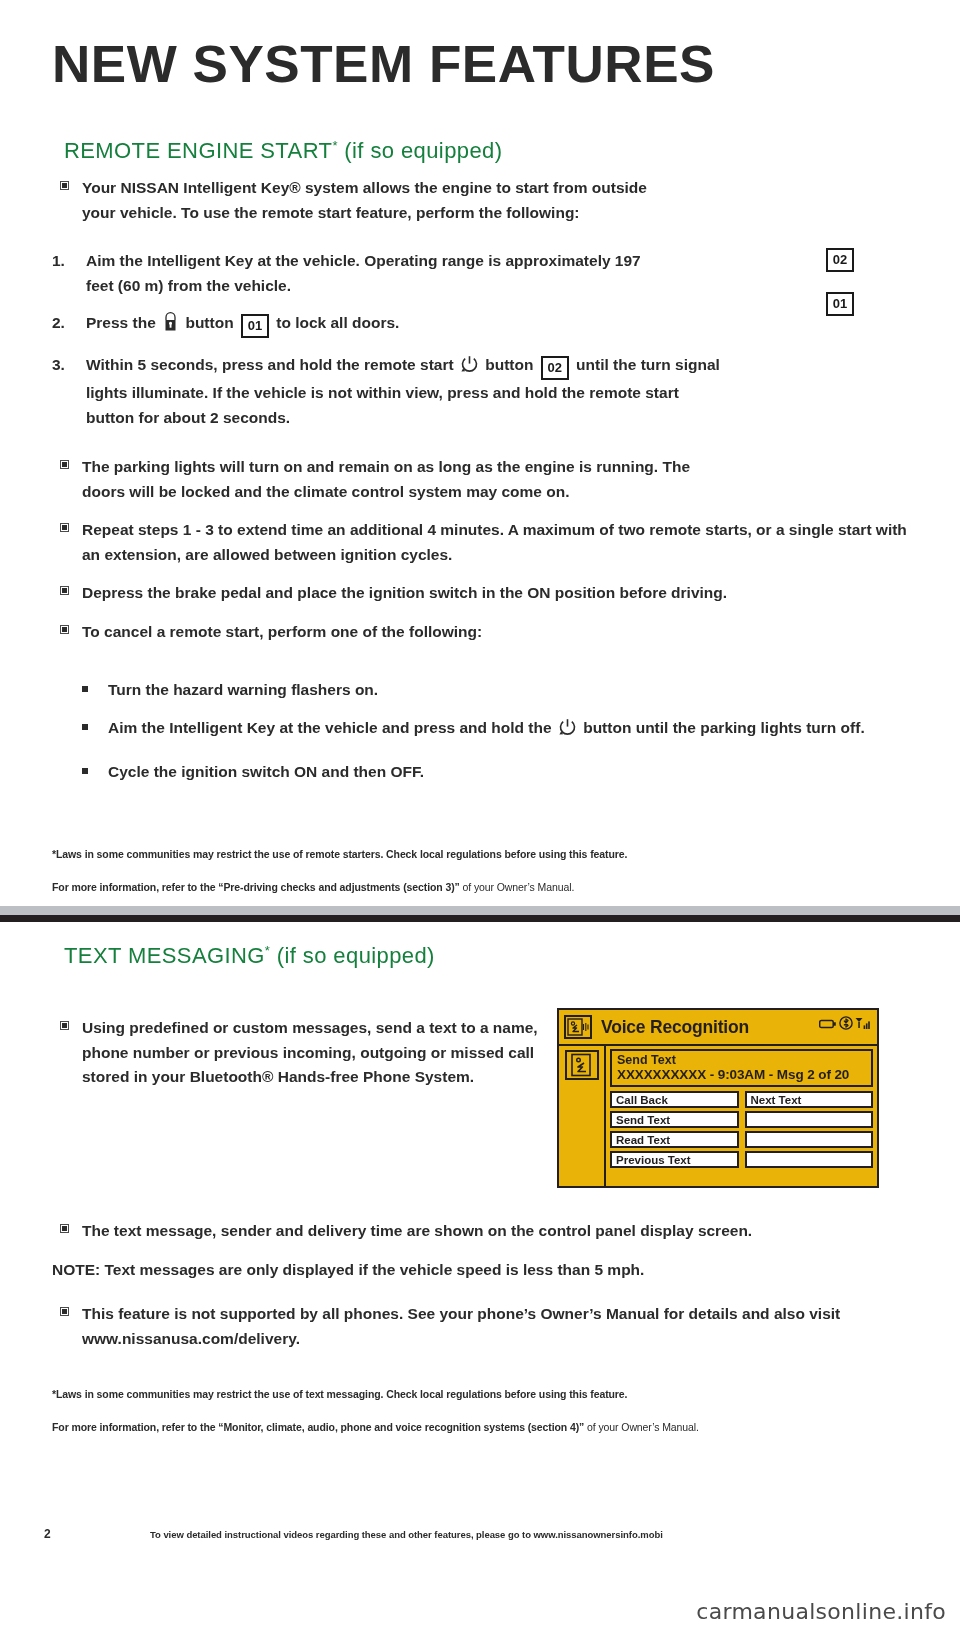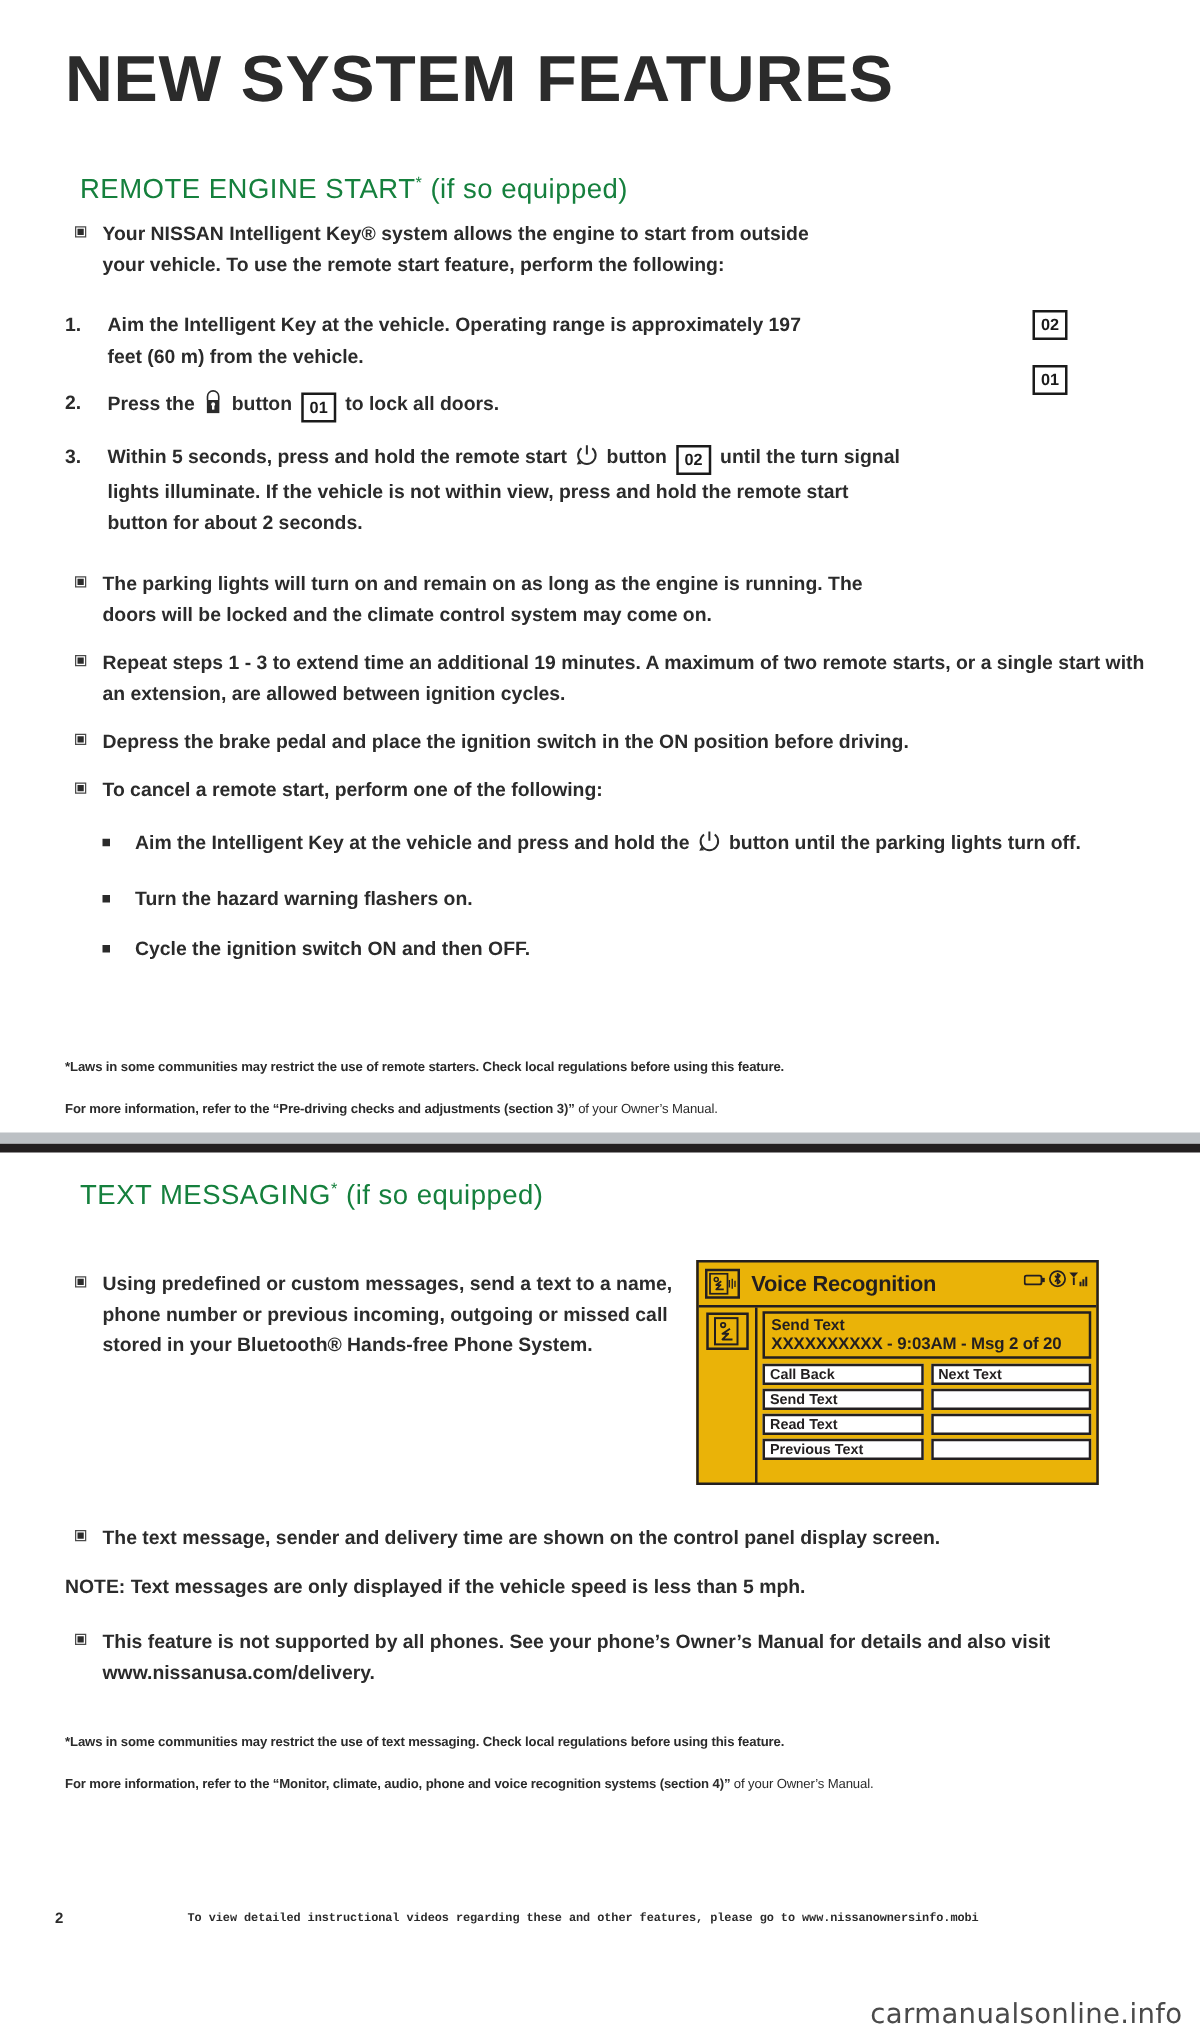--- a/index.html
+++ b/index.html
@@ -270,21 +270,20 @@
     color: #2b2b2b;
   }
   .footer-note {
     position: absolute;
     left: 150px;
     top: 1529px;
     font-size: 9.5px;
     font-weight: bold;
     color: #2b2b2b;
     letter-spacing: -0.05px;
-    font-family: Liberation Mono, monospace;
   }
   .watermark {
     position: absolute;
     right: 14px;
     bottom: 8px;
     font-size: 22px;
     color: #4a4a4a;
     font-family: "DejaVu Sans", sans-serif;
     letter-spacing: 0.3px;
   }
@@ -333,47 +332,47 @@
 
   <div style="height:12px"></div>
 
   <div class="bullet-row" style="width:620px;">
     <span class="sq"></span>
     <span>The parking lights will turn on and remain on as long as the engine is running. The doors will be locked and the climate control system may come on.</span>
   </div>
 
   <div class="bullet-row" style="width:845px;">
     <span class="sq"></span>
-    <span>Repeat steps 1 - 3 to extend time an additional 19 minutes. A maximum of two remote starts, or a single start with an extension, are allowed between ignition cycles.</span>
+    <span>Repeat steps 1 - 3 to extend time an additional 4 minutes. A maximum of two remote starts, or a single start with an extension, are allowed between ignition cycles.</span>
   </div>
 
   <div class="bullet-row" style="width:845px;">
     <span class="sq"></span>
     <span>Depress the brake pedal and place the ignition switch in the ON position before driving.</span>
   </div>
 
   <div class="bullet-row" style="width:845px;">
     <span class="sq"></span>
     <span>To cancel a remote start, perform one of the following:</span>
   </div>
 
   <div style="height:4px"></div>
+
+  <div class="sub-row" style="width:825px; margin-left:22px; margin-top:16px;">
+    <span class="sub-sq"></span>
+    <span>Turn the hazard warning flashers on.</span>
+  </div>
 
   <div class="sub-row" style="width:825px; margin-left:22px;">
     <span class="sub-sq"></span>
     <span>Aim the Intelligent Key at the vehicle and press and hold the </span><span class="ico"><svg width="19" height="19" viewBox="0 0 19 19">
           <path d="M5.2 3.6 A7 7 0 1 0 13.8 3.6" fill="none" stroke="#2b2b2b" stroke-width="1.6"></path>
           <path d="M9.5 1.2 V8.6" fill="none" stroke="#2b2b2b" stroke-width="1.6"></path>
           <path d="M3.2 13.2 L1.4 16.6 L5.2 16.2 Z" fill="#2b2b2b"></path>
         </svg></span><span> button until the parking lights turn off.</span>
-  </div>
-
-  <div class="sub-row" style="width:825px; margin-left:22px; margin-top:16px;">
-    <span class="sub-sq"></span>
-    <span>Turn the hazard warning flashers on.</span>
   </div>
 
   <div class="sub-row" style="width:825px; margin-left:22px; margin-top:16px;">
     <span class="sub-sq"></span>
     <span>Cycle the ignition switch ON and then OFF.</span>
   </div>
 
 </div>
 
 <div class="badge badge-float" style="left:823px; top:248px;">02</div>

